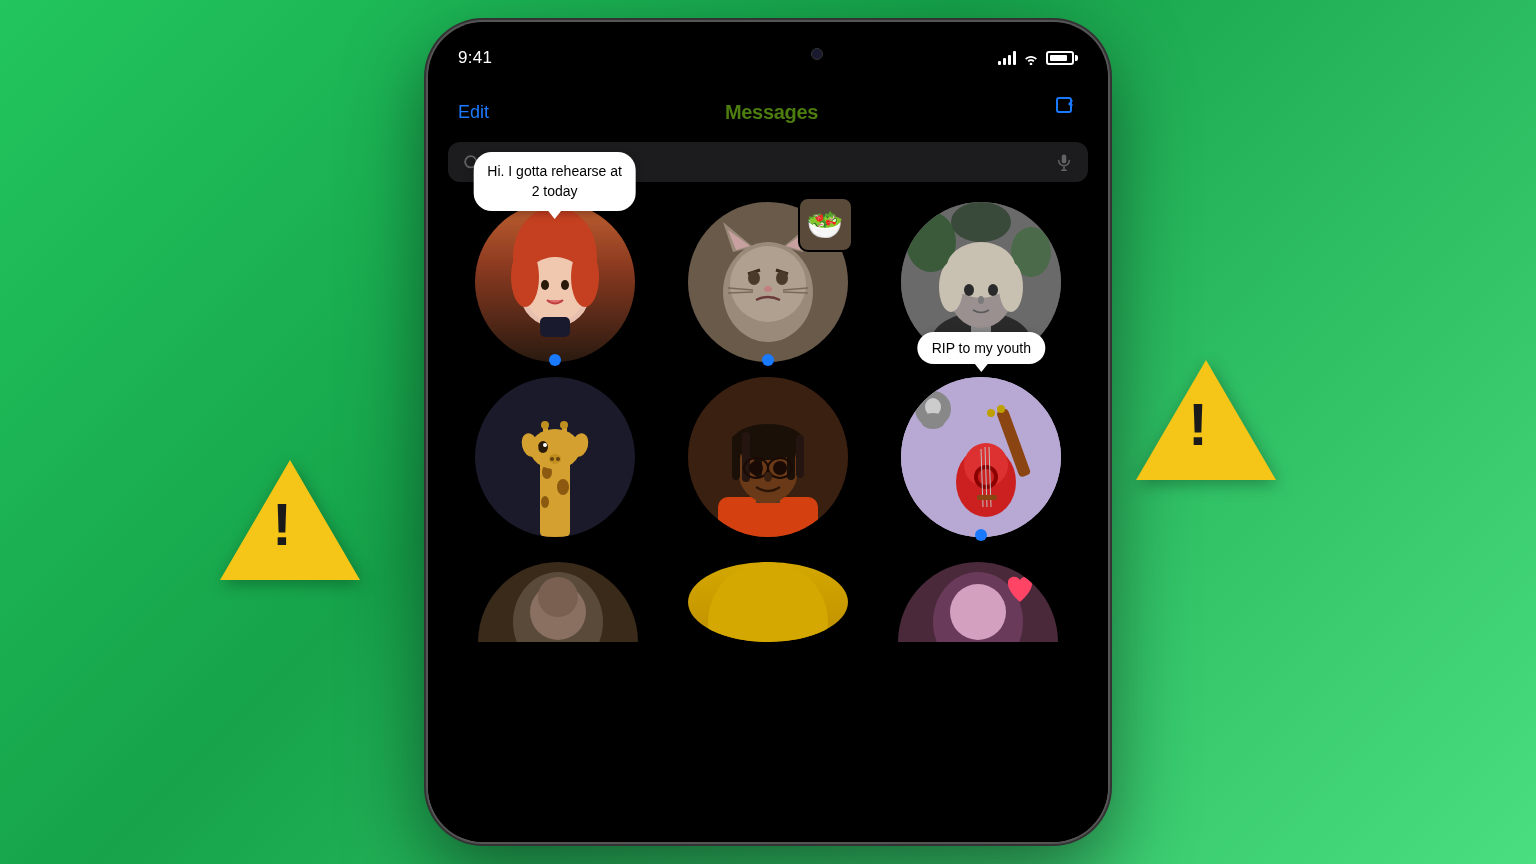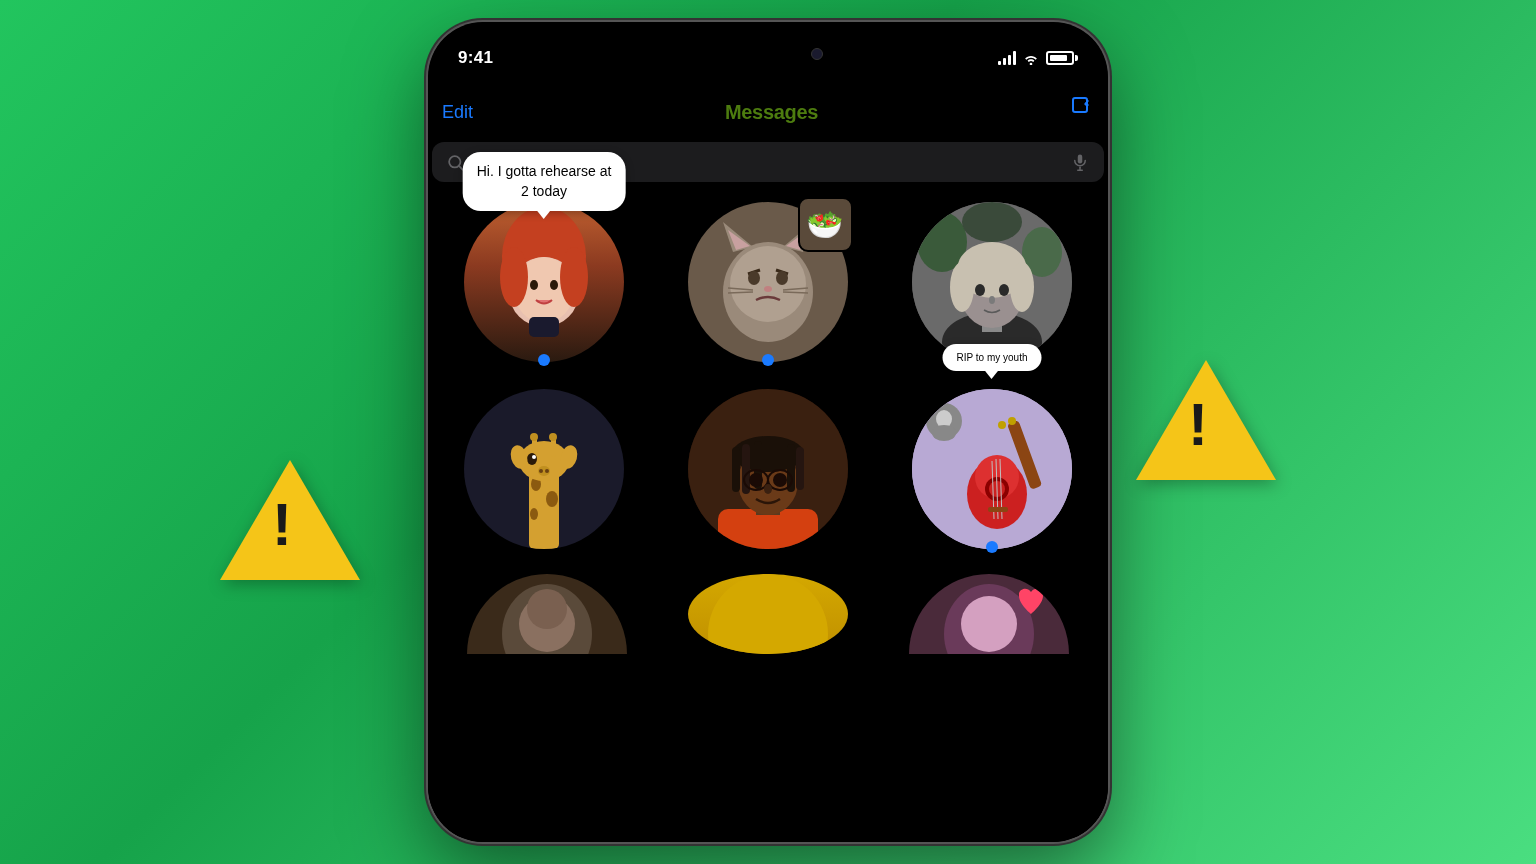--- a/index.html
+++ b/index.html
@@ -137,21 +137,21 @@
       height: 60px;
       display: flex;
       align-items: center;
       justify-content: space-between;
       padding: 12px 30px 0;
       z-index: 15;
     }
 
     .status-time {
       font-size: 17px;
-      font-weight: 700;
+      font-weight: 400;
       color: #fff;
       letter-spacing: 0.3px;
     }
 
     .status-icons {
       display: flex;
       align-items: center;
       gap: 7px;
     }
 
@@ -203,21 +203,21 @@
     }
 
     
     .content {
       position: absolute;
       top: 60px;
       left: 0;
       right: 0;
       bottom: 0;
       background: #000;
-      padding: 0 4px;
+      padding: 0 20px;
     }
 
     
     .nav-bar {
       display: flex;
       align-items: center;
       justify-content: space-between;
       padding: 15px 10px 10px;
     }
 
@@ -255,21 +255,21 @@
     .search-placeholder {
       color: #636366;
       font-size: 17px;
       flex: 1;
     }
 
     
     .contacts-grid {
       display: grid;
       grid-template-columns: repeat(3, 1fr);
-      gap: 27px 10px;
+      gap: 15px 10px;
       padding: 0 5px;
     }
 
     .contact-item {
       display: flex;
       flex-direction: column;
       align-items: center;
       gap: 8px;
       position: relative;
     }
@@ -339,21 +339,21 @@
 
     .rip-bubble {
       position: absolute;
       top: -45px;
       left: 50%;
       transform: translateX(-50%);
       background: #fff;
       color: #000;
       padding: 8px 14px;
       border-radius: 16px;
-      font-size: 10px;
+      font-size: 14px;
       font-weight: 500;
       white-space: nowrap;
       box-shadow: 0 2px 8px rgba(0,0,0,0.3);
       z-index: 10;
     }
 
     .rip-bubble::after {
       content: '';
       position: absolute;
       bottom: -8px;

